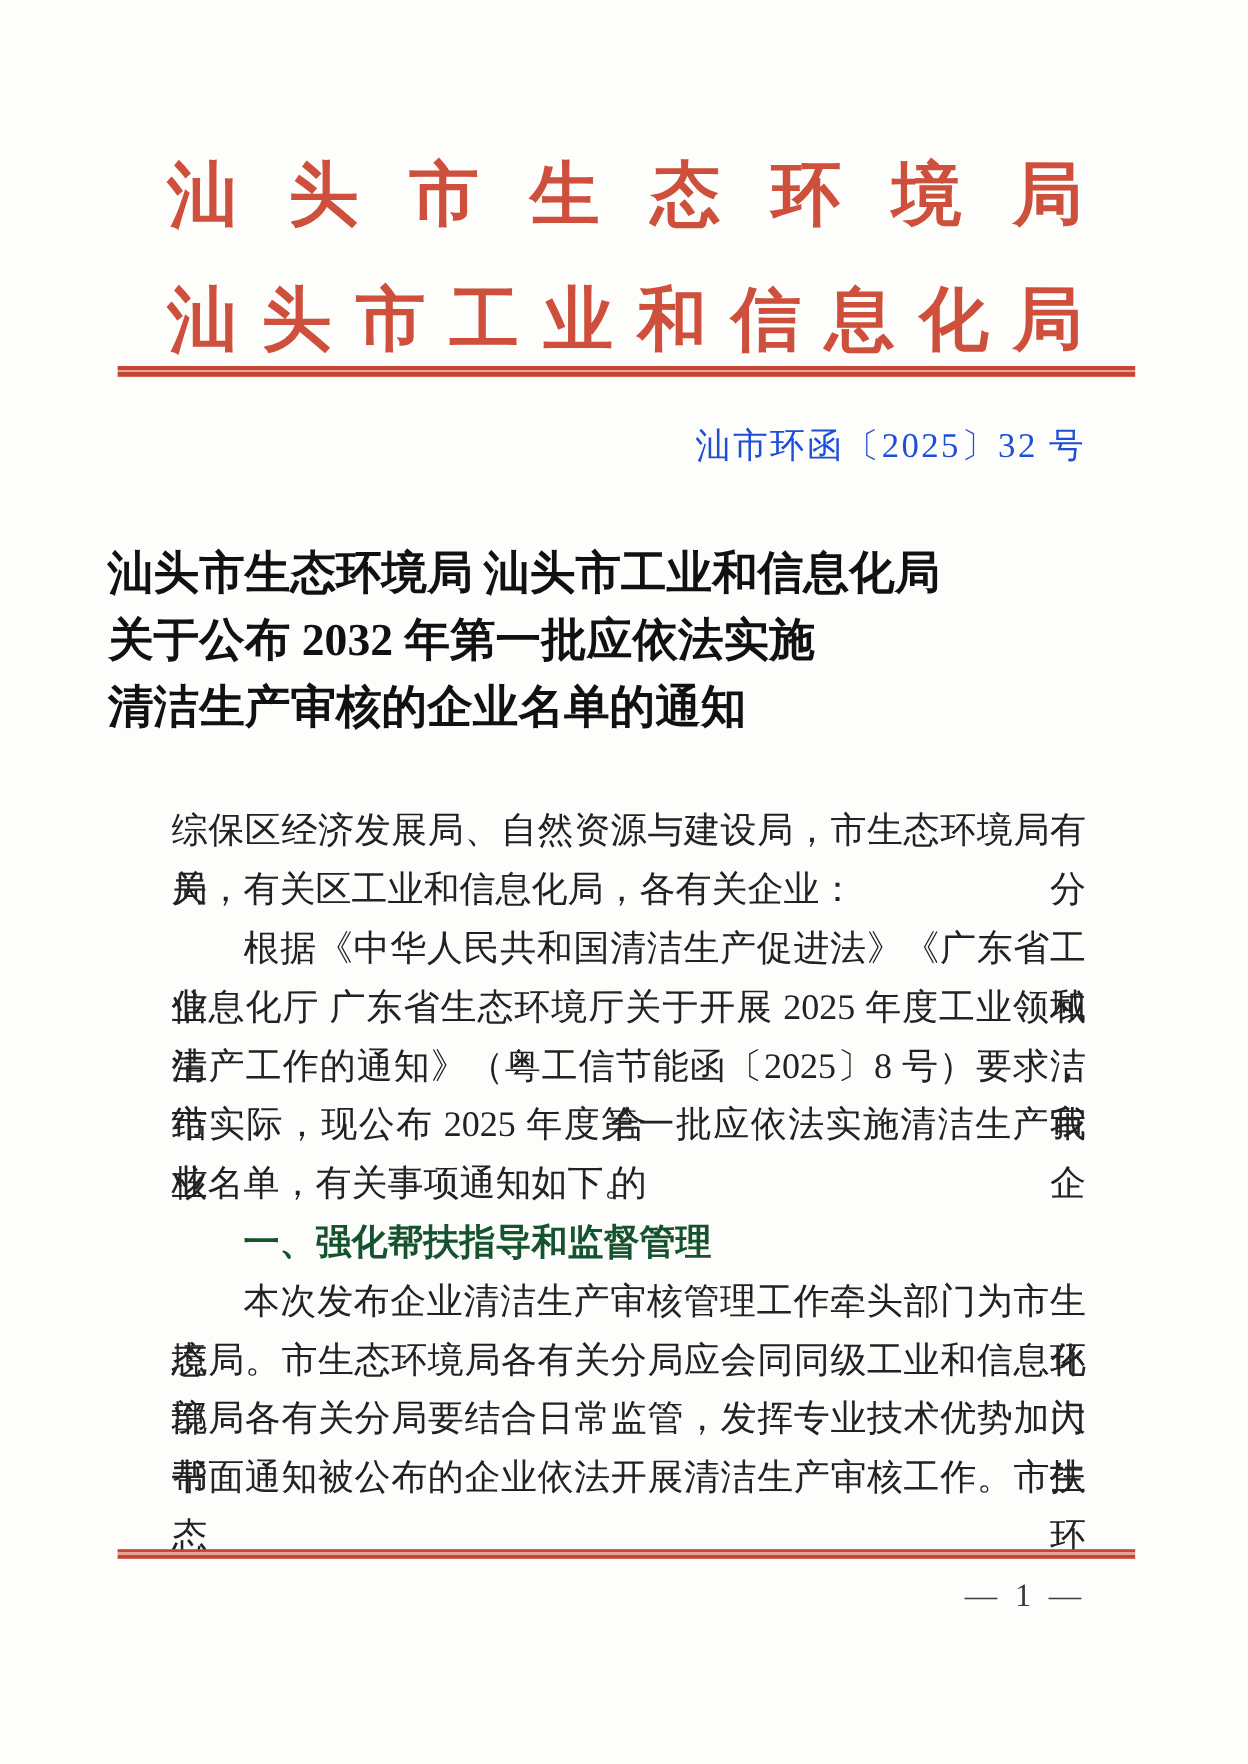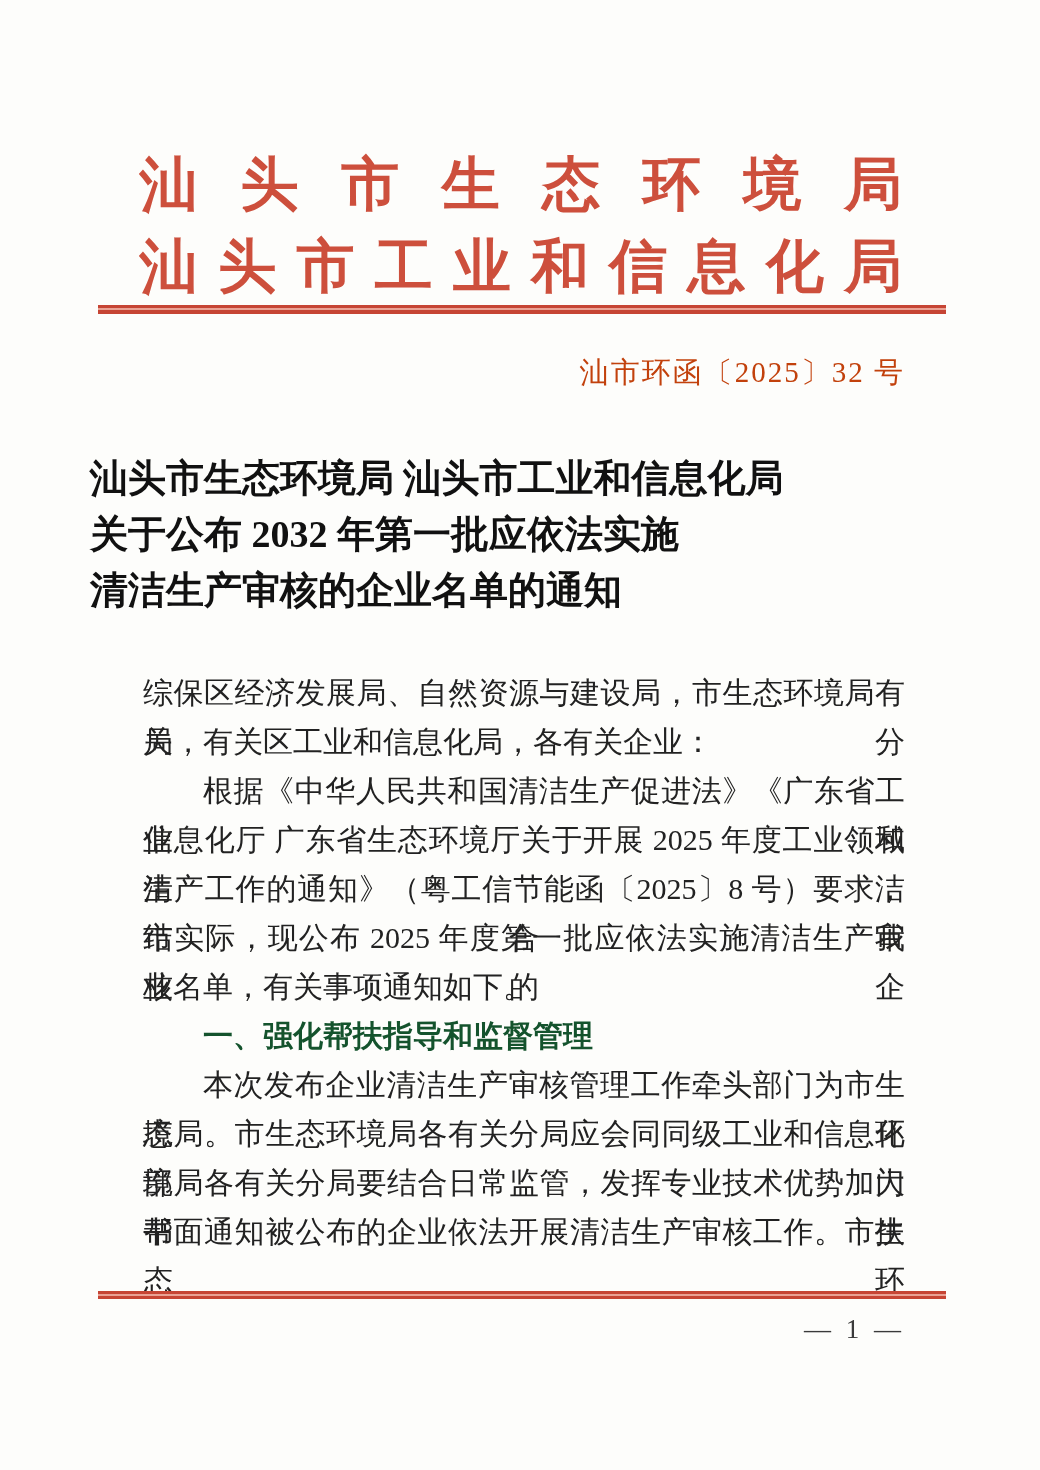--- a/index.html
+++ b/index.html
@@ -24,21 +24,21 @@
     width: 762px;
     font-weight: bold;
     font-size: 58px;
     line-height: 62px;
     color: #cd4f3c;
     text-align: justify;
     text-align-last: justify;
     white-space: nowrap;
     letter-spacing: 0;
   }
-  .lh1 { top: 154px; }
+  .lh1 { top: 137px; font-family: Liberation Mono, monospace; }
   .lh2 { top: 236px; }
   .rule {
     position: absolute;
     left: 98px;
     width: 848px;
     height: 9px;
     background: linear-gradient(to bottom,
       #c64534 0%, #c64534 33%,
       #eaa294 33%, #eaa294 58%,
       #c64534 58%, #c64534 100%);
@@ -47,21 +47,21 @@
   .rule-bottom { top: 1291px; height: 8px; }
   
   .doc-number {
     position: absolute;
     top: 353px;
     left: 140px;
     width: 765px;
     text-align: right;
     font-size: 29px;
     line-height: 38px;
-    color: #c2410c;
+    color: #1d4ed8;
     letter-spacing: 2px;
   }
   
   .title-block {
     position: absolute;
     top: 450px;
     left: 90px;
     width: 860px;
     text-align: left;
     font-weight: bold;

